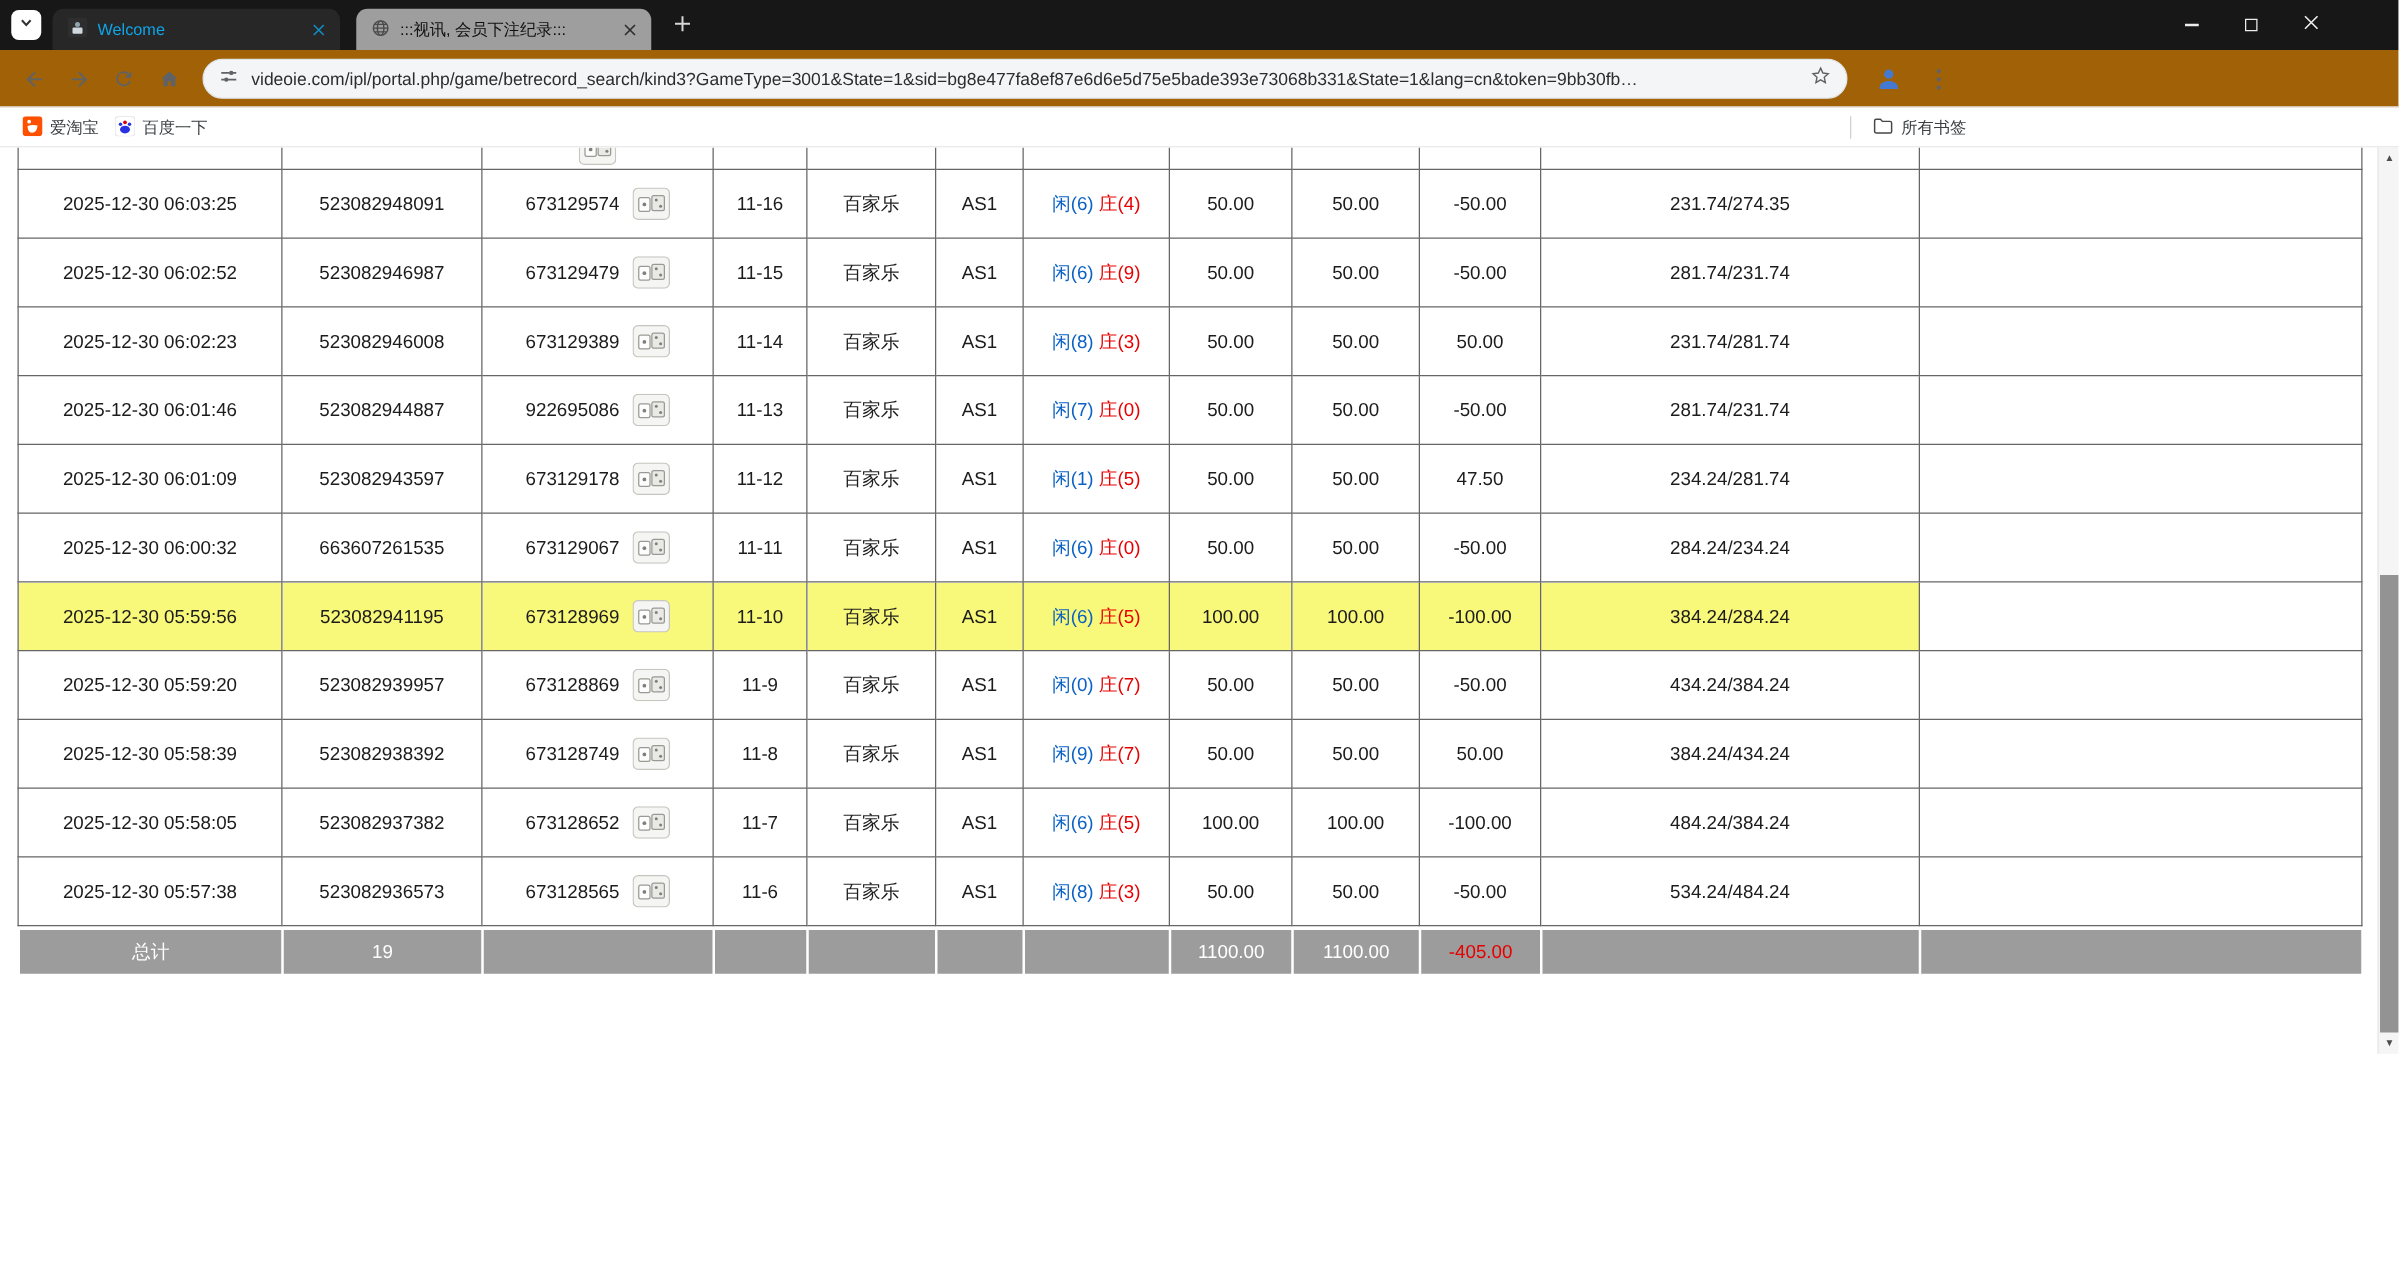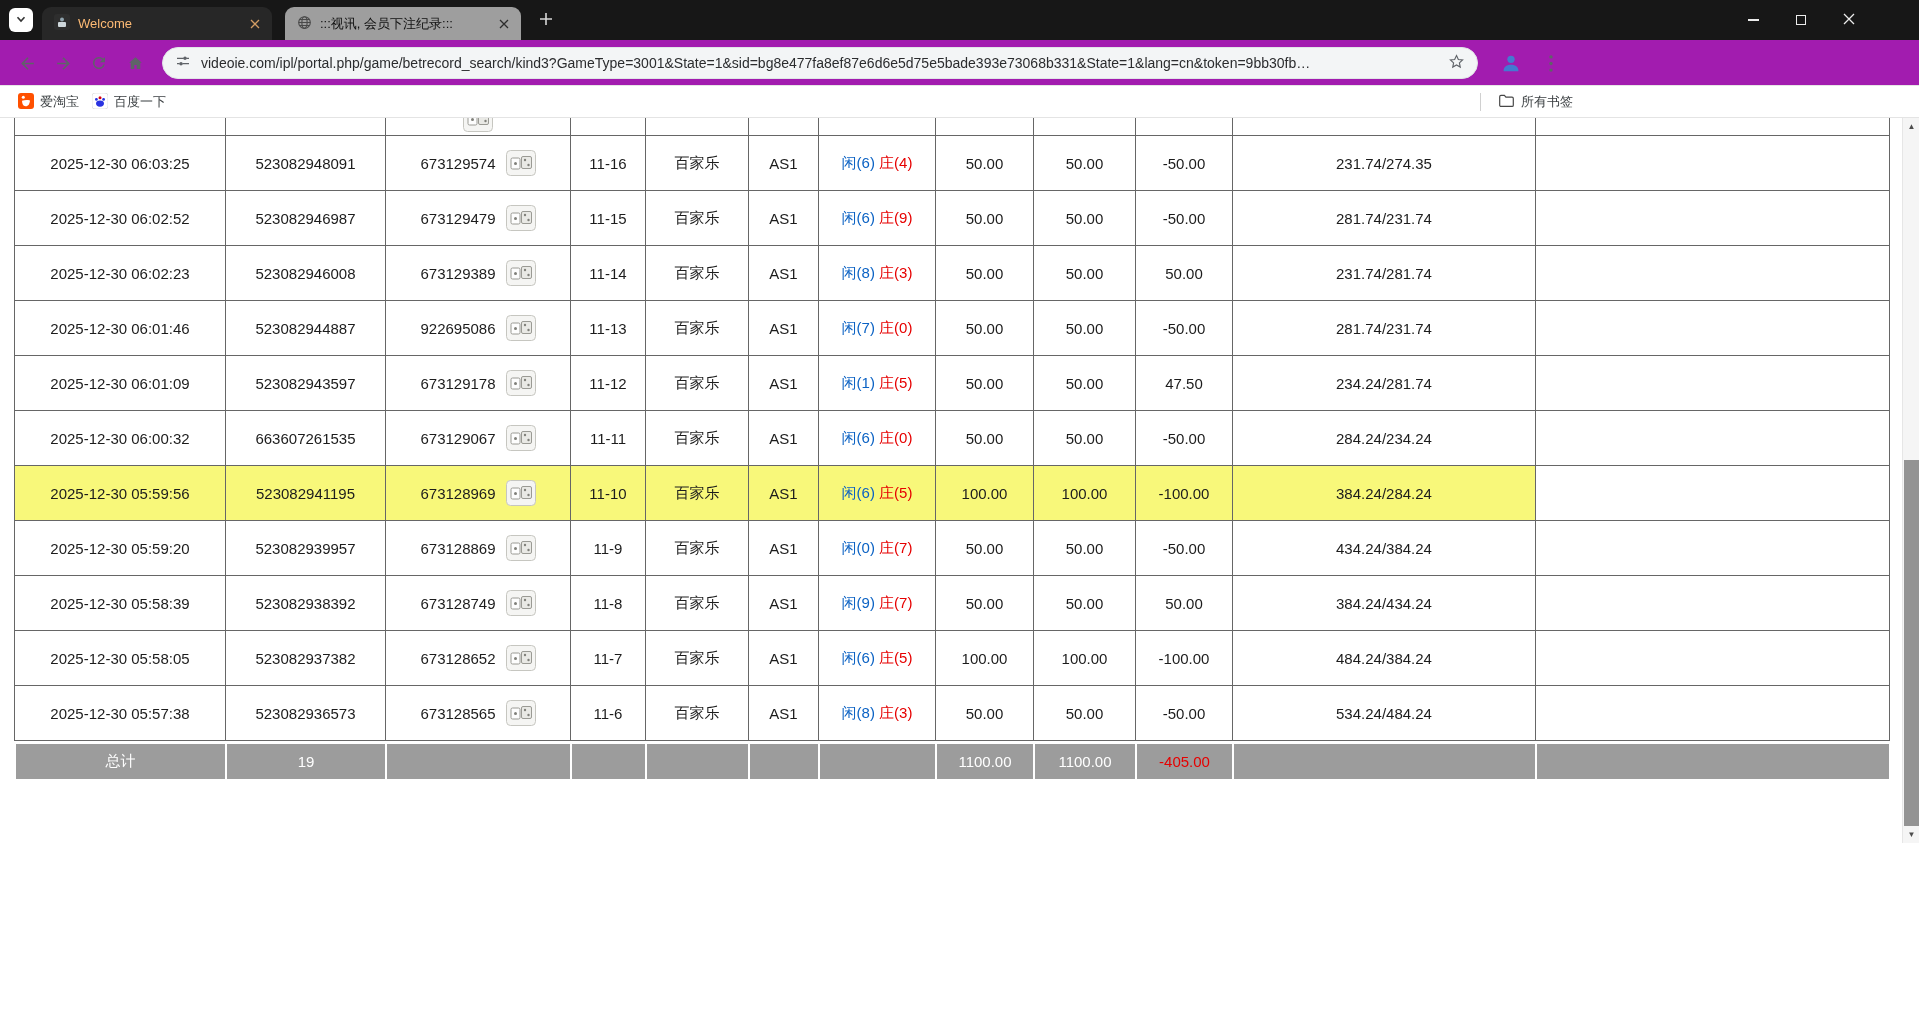--- a/index.html
+++ b/index.html
@@ -4,32 +4,32 @@
 <style>
   * { margin:0; padding:0; box-sizing:border-box; }
   html,body { width:1919px; height:1019px; overflow:hidden; }
   body { font-family:"Liberation Sans","DejaVu Sans",sans-serif; background:#fff; }
   .window { position:relative; width:1919px; height:1019px; overflow:hidden; background:#fff; }
 
   
   .tabstrip { position:absolute; top:0; left:0; right:0; height:40px; background:#171717; }
   .tab-search-btn { position:absolute; left:9px; top:8px; width:24px; height:24px; background:#fff; border-radius:6px; display:flex; align-items:center; justify-content:center; cursor:pointer; }
   .tab { position:absolute; top:7px; height:33px; display:flex; align-items:center; gap:8px; padding:0 8px 0 12px; border-radius:9px 9px 0 0; font-size:13px; cursor:pointer; }
-  .tab-welcome { left:42px; width:230px; background:#272727; color:#fdba74; }
+  .tab-welcome { left:42px; width:230px; background:#272727; color:#0ea5e9; }
   .tab-active { left:285px; width:236px; background:#9e9e9e; color:#101010; }
   .tab .title { flex:1; white-space:nowrap; overflow:hidden; text-overflow:ellipsis; }
   .tab-close { width:18px; height:18px; border-radius:50%; display:flex; align-items:center; justify-content:center; opacity:.8; }
   .new-tab-btn { position:absolute; left:534px; top:9px; width:24px; height:24px; display:flex; align-items:center; justify-content:center; }
   .win-btn { position:absolute; top:0; width:48px; height:40px; display:flex; align-items:center; justify-content:center; }
   .win-min { left:1729px; } .win-max { left:1777px; } .win-close { left:1825px; }
   .glyph-min { width:11px; height:2px; background:#ececec; }
   .glyph-max { width:10px; height:10px; border:1.5px solid #ececec; }
 
   
-  .navbar { position:absolute; top:40px; left:0; right:0; height:46px; background:#a21caf; border-bottom:1px solid #e6e6e6; }
+  .navbar { position:absolute; top:40px; left:0; right:0; height:46px; background:#a16207; border-bottom:1px solid #e6e6e6; }
   .nav-icon { position:absolute; top:6px; width:34px; height:34px; border-radius:50%; display:flex; align-items:center; justify-content:center; }
   .i-back { left:10px; } .i-fwd { left:46px; } .i-reload { left:82px; } .i-home { left:118px; }
   .urlbar { position:absolute; left:162px; top:7px; width:1316px; height:32px; background:#f3f5f6; border:1px solid #e2e5e8; border-radius:16px; display:flex; align-items:center; padding:0 12px; gap:10px; }
   .url-text { flex:1; font-size:14px; color:#2b2c2e; white-space:nowrap; overflow:hidden; }
   .avatar-btn { position:absolute; left:1496px; top:8px; width:30px; height:30px; border-radius:50%; display:flex; align-items:center; justify-content:center; }
   .menu-btn { position:absolute; left:1536px; top:8px; width:30px; height:30px; display:flex; align-items:center; justify-content:center; }
 
   
   .bookmarksbar { position:absolute; top:86px; left:0; right:0; height:32px; background:#fff; border-bottom:1px solid #e4e4e4; }
   .bm-item { position:absolute; top:3px; height:26px; display:flex; align-items:center; gap:6px; padding:0 8px; border-radius:13px; font-size:13px; color:#3c4043; cursor:pointer; }

